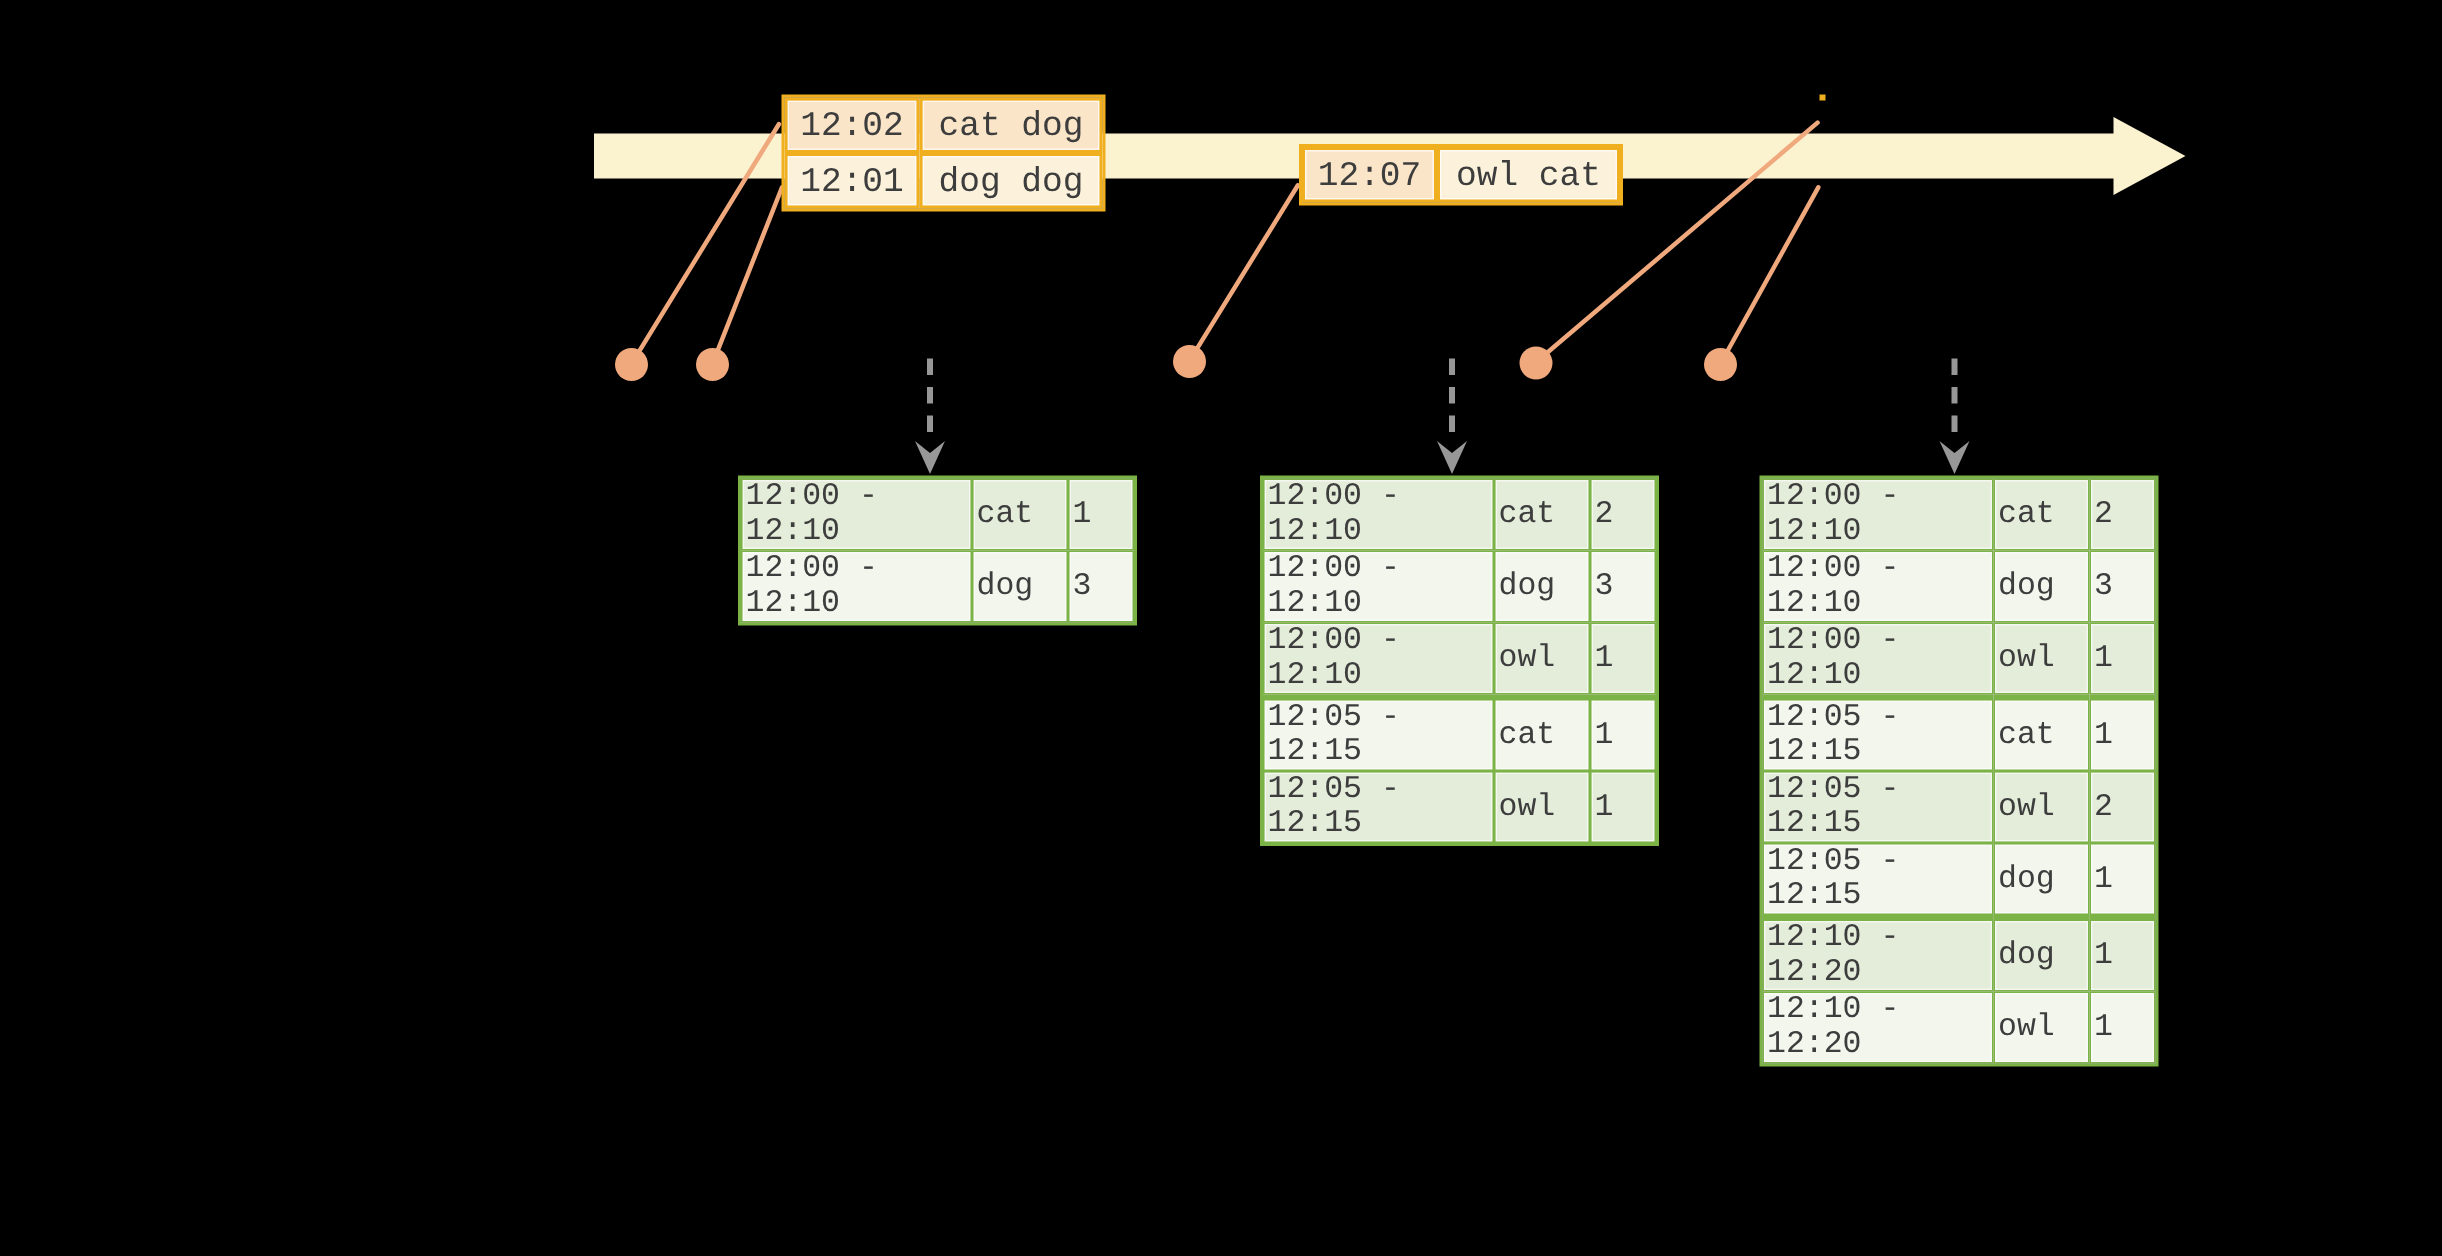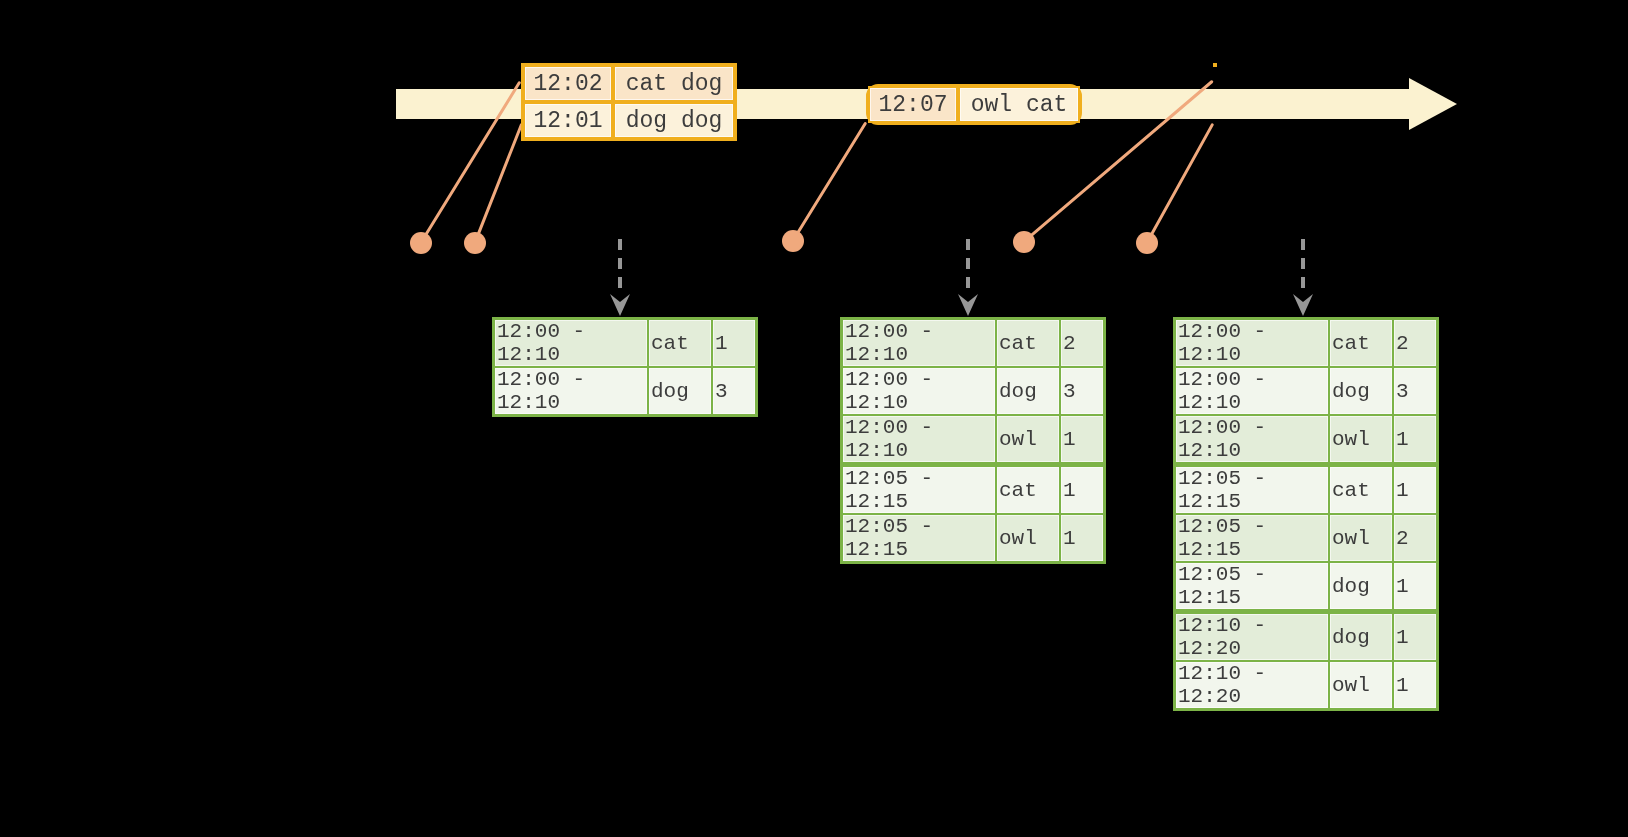--- a/index.html
+++ b/index.html
@@ -81,21 +81,21 @@
       <td class="c-time fill-a">12:02</td>
       <td class="c-words fill-a">cat dog</td>
     </tr>
     <tr>
       <td class="c-time fill-b">12:01</td>
       <td class="c-words fill-b">dog dog</td>
     </tr>
   </tbody>
     </table>
 
-  <table class="evt" id="evt2" style="left:866px;top:84px;border-radius:12px;">
+  <table class="evt" id="evt2" style="left:866px;top:96px;">
     <tbody>
         <tr>
       <td class="c-time fill-a">12:07</td>
       <td class="c-words fill-b">owl cat</td>
     </tr>
   </tbody>
     </table>
 
   <table class="evt" id="evt3" style="left:1213px;top:63px;">
     <tbody>

